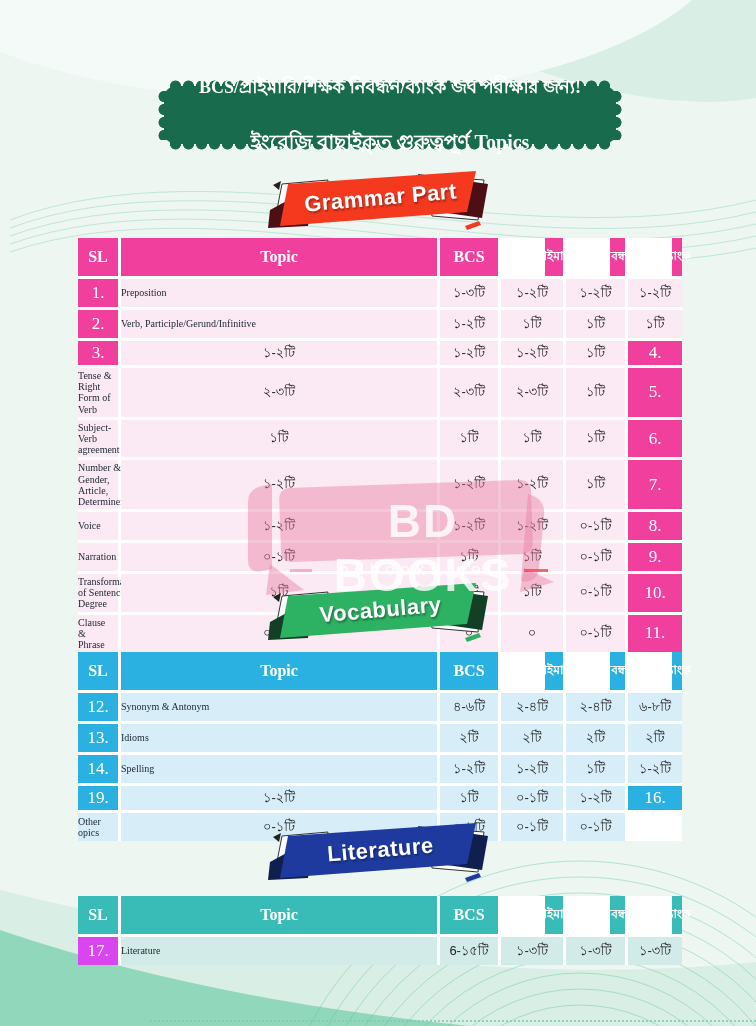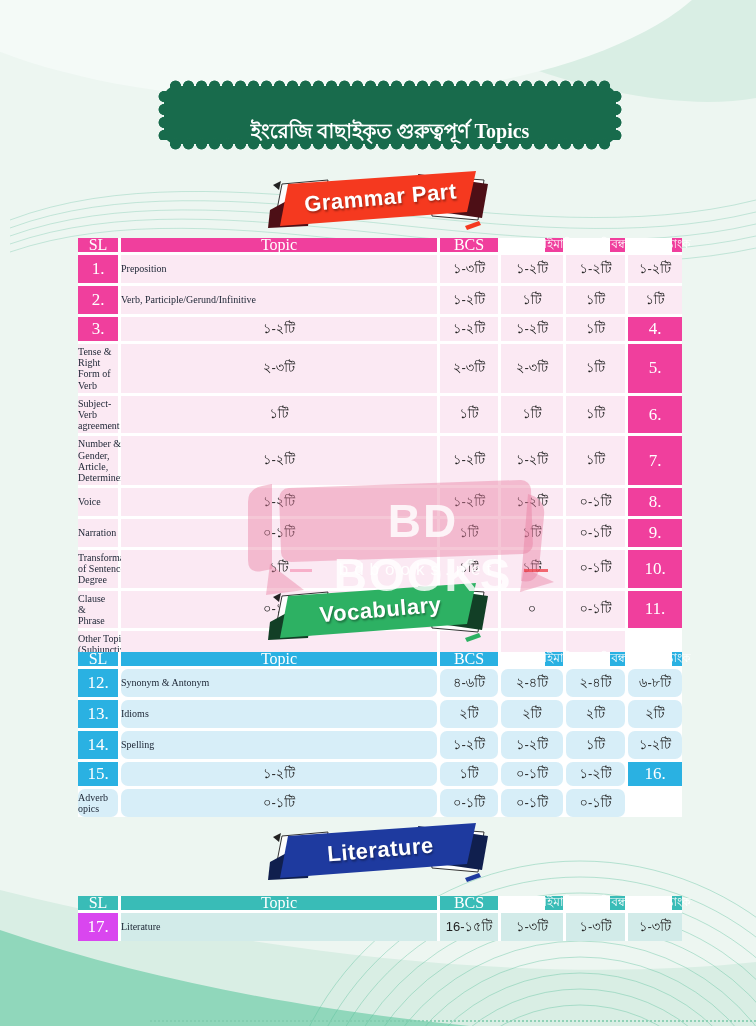--- a/index.html
+++ b/index.html
@@ -30,33 +30,33 @@
   .banner-label{position:absolute;left:0;right:0;top:17px;text-align:center;transform:rotate(-5deg);
     color:#fff;font-weight:bold;font-size:22px;letter-spacing:.5px;text-shadow:1px 2px 2px rgba(0,0,0,.35);}
   .banner-red  .bn-main{fill:#f5391f}.banner-red  .bn-dark{fill:#4d0f16}
   .banner-green .bn-main{fill:#2db163}.banner-green .bn-dark{fill:#123f26}
   .banner-blue .bn-main{fill:#1e3a9f}.banner-blue .bn-dark{fill:#101f4e}
   .bn-line{fill:#fdfdfd;stroke:#333;stroke-width:1;}
 
   
   .tbl{position:absolute;left:78px;width:604px;display:grid;
     grid-template-columns:40px 1fr 58px 62px 59px 54px;column-gap:3px;row-gap:3px;background:#fff;z-index:1;}
-  .th{height:14px;display:flex;align-items:center;justify-content:center;color:#fff;font-weight:normal;}
+  .th{height:38px;display:flex;align-items:center;justify-content:center;color:#fff;font-weight:bold;}
   .th-sl,.th-topic,.th-bcs{font-family:"Liberation Serif",serif;font-size:16px;}
   .th-num{font-size:12px;margin-left:44px;}
   .sl{min-height:24px;display:flex;align-items:center;justify-content:center;color:#fff;
     font-family:"Liberation Serif",serif;font-size:17px;}
   .topic{min-height:24px;display:flex;align-items:center;padding:2px 6px 2px 0;
     font-family:"Liberation Serif",serif;font-size:10px;line-height:1.12;color:#1b2433;}
   .num{min-height:24px;display:flex;align-items:center;justify-content:center;font-size:13px;color:#222;}
 
   .pink .th,.pink .sl{background:#f03f9d;}
   .pink .topic,.pink .num{background:#fbe9f3;}
   .blue .th,.blue .sl{background:#2ab1e2;}
-  .blue .topic,.blue .num{background:#d7eef8;border-radius:7px;}
+  .blue .topic,.blue .num{background:#d7eef8;}
   .teal .th{background:#39bcb7;}
   .teal .sl{background:#d946ef;}
   .teal .topic,.teal .num{background:#d2ebe9;}
 
   
   .watermark{position:absolute;left:228px;top:468px;width:336px;height:132px;z-index:3;pointer-events:none;}
   .wm-title{position:absolute;left:70px;top:26px;width:250px;text-align:center;
     font-size:46px;font-weight:bold;letter-spacing:2px;color:rgba(255,255,255,0.82);}
   .wm-site{position:absolute;left:90px;top:92px;width:200px;text-align:center;
     font-size:17px;letter-spacing:6px;color:rgba(255,255,255,0.9);}
@@ -96,20 +96,21 @@
     </g>
   </svg>
   <div class="dotline"></div>
 
   <div class="hdr-box">
     <div class="scallop top"></div>
     <div class="scallop bottom"></div>
     <div class="scallop left"></div>
     <div class="scallop right"></div>
     <div class="hdr-inner">
+      <div class="hdr-line1">BCS/প্রাইমারি/শিক্ষক নিবন্ধন/ব্যাংক জব পরীক্ষার জন্য!</div>
       <div class="hdr-line2">ইংরেজি বাছাইকৃত গুরুত্বপূর্ণ Topics</div>
     </div>
   </div>
 
   <div class="banner banner-red" style="left:268px;top:168px;">
     <svg width="225" height="64" viewBox="0 0 225 64">
       <polygon class="bn-line" points="14,16 60,12 52,54 6,57"></polygon>
       <polygon class="bn-line" points="160,8 216,12 210,52 164,48"></polygon>
       <polygon class="bn-dark" points="2,42 46,18 40,58 0,60"></polygon>
       <polygon class="bn-dark" points="150,6 220,16 214,50 158,42"></polygon>
@@ -239,27 +240,27 @@
       <div class="num">২টি</div>
       <div class="num">২টি</div>
       <div class="num">২টি</div>
       <div class="num">২টি</div>
       <div class="sl">14.</div>
       <div class="topic">Spelling</div>
       <div class="num">১-২টি</div>
       <div class="num">১-২টি</div>
       <div class="num">১টি</div>
       <div class="num">১-২টি</div>
-      <div class="sl">15.</div>
+      <div class="sl">19.</div>
       <div class="num">১-২টি</div>
       <div class="num">১টি</div>
       <div class="num">০-১টি</div>
       <div class="num">১-২টি</div>
       <div class="sl">16.</div>
-      <div class="topic">Adverb opics</div>
+      <div class="topic">Other opics</div>
       <div class="num">০-১টি</div>
       <div class="num">০-১টি</div>
       <div class="num">০-১টি</div>
       <div class="num">০-১টি</div>
     </div>
 
   <div class="banner banner-blue" style="left:268px;top:820px;">
     <svg width="225" height="64" viewBox="0 0 225 64">
       <polygon class="bn-line" points="14,16 60,12 52,54 6,57"></polygon>
       <polygon class="bn-line" points="160,8 216,12 210,52 164,48"></polygon>
@@ -274,19 +275,19 @@
 
   <div class="tbl teal" style="top:896px;">
       <div class="th th-sl">SL</div>
       <div class="th th-topic">Topic</div>
       <div class="th th-bcs th-sl">BCS</div>
       <div class="th th-num">প্রাইমারি</div>
       <div class="th th-num">নিবন্ধন</div>
       <div class="th th-num">ব্যাংক</div>
       <div class="sl">17.</div>
       <div class="topic">Literature</div>
-      <div class="num">16-১৫টি</div>
+      <div class="num">6-১৫টি</div>
       <div class="num">১-৩টি</div>
       <div class="num">১-৩টি</div>
       <div class="num">১-৩টি</div>
     </div>
 
 </div>
 
 </body></html>

